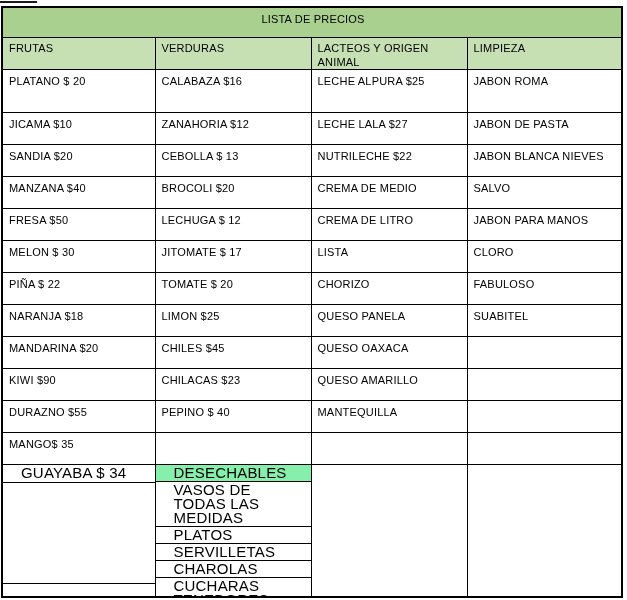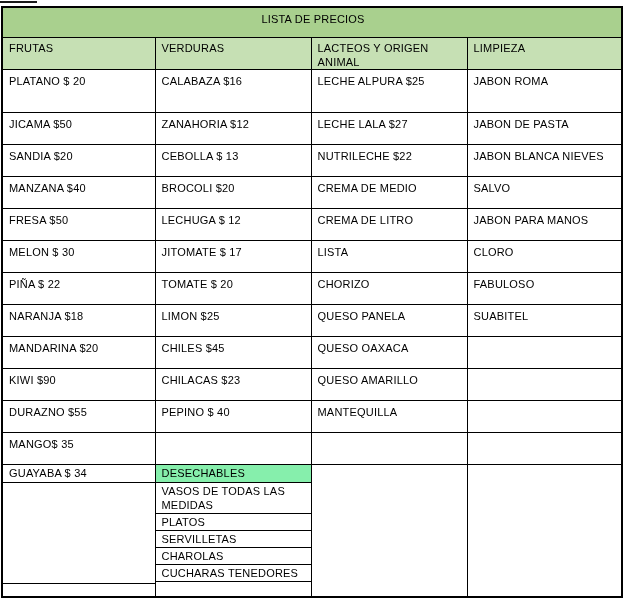--- a/index.html
+++ b/index.html
@@ -64,22 +64,22 @@
   tr.block-row td.block-td {
     padding: 0;
     vertical-align: top;
   }
   .stack {
     display: flex;
     flex-direction: column;
     height: 131px;
   }
   .cell-line {
-    padding: 1px 4px 1px 6px;
-    font-size: 11px;
+    padding: 1px 4px 1px 18px;
+    font-size: 15px;
     line-height: 14px;
     letter-spacing: 0.2px;
   }
   .guayaba-cell {
     height: 15px;
     border-bottom: 1px solid #000000;
   }
   .bottom-spacer { flex: 1; }
   .thin-row {
     height: 12px;
@@ -125,21 +125,21 @@
       </tr>
 
       <tr class="row-first">
         <td>PLATANO $ 20</td>
         <td>CALABAZA $16</td>
         <td>LECHE ALPURA $25</td>
         <td>JABON ROMA</td>
       </tr>
 
       <tr class="row">
-        <td>JICAMA $50</td>
+        <td>JICAMA $10</td>
         <td>ZANAHORIA $12</td>
         <td>LECHE LALA $27</td>
         <td>JABON DE PASTA</td>
       </tr>
 
       <tr class="row">
         <td>SANDIA $20</td>
         <td>CEBOLLA $ 13</td>
         <td>NUTRILECHE $22</td>
         <td>JABON BLANCA NIEVES</td>

